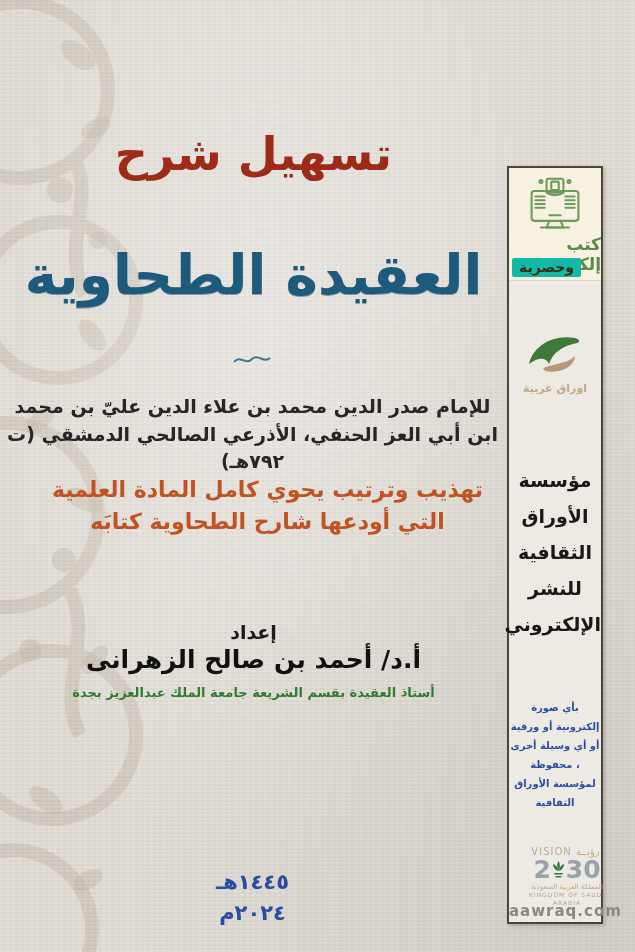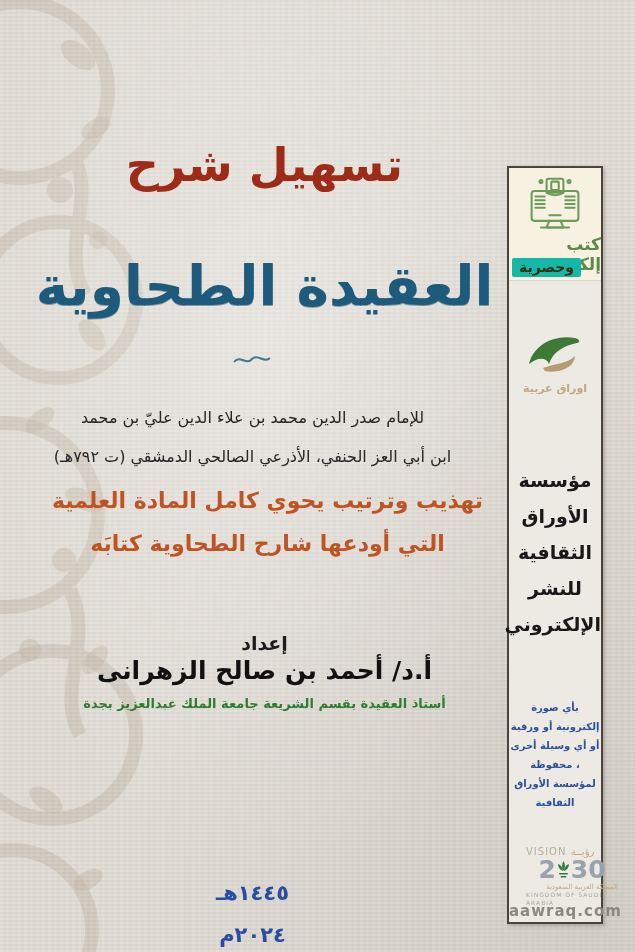--- a/index.html
+++ b/index.html
@@ -12,35 +12,35 @@
     position:absolute;inset:0;pointer-events:none;
     background:
       radial-gradient(ellipse at 42% 35%, rgba(255,255,255,.30), rgba(255,255,255,0) 62%),
       radial-gradient(ellipse at 95% 95%, rgba(90,82,72,.10), rgba(0,0,0,0) 55%),
       repeating-linear-gradient(0deg, rgba(255,255,255,.05) 0 2px, rgba(120,110,100,.04) 2px 4px),
       repeating-linear-gradient(90deg, rgba(255,255,255,.03) 0 3px, rgba(120,110,100,.03) 3px 6px);
   }
   .ornament{position:absolute;left:0;top:0;}
 
   .content{position:absolute;left:0;top:0;width:505px;height:952px;}
-  .content p,.content h1,.content h2{margin:12px;}
+  .content p,.content h1,.content h2{margin:1px;}
   .supertitle{
     position:absolute;top:126px;left:0;width:100%;text-align:center;
     font-size:46px;font-weight:bold;color:#9e2a18;
   }
   .maintitle{
     position:absolute;top:242px;left:0;width:100%;text-align:center;
     font-size:55px;font-weight:bold;color:#1d5a7c;
     text-shadow:0 1px 0 rgba(23,66,92,.45);
     letter-spacing:-1px;white-space:nowrap;
   }
   .flourish{position:absolute;top:352px;left:232px;}
   .authors{
     position:absolute;top:392px;left:0;width:100%;text-align:center;
-    font-size:16px;font-weight:normal;color:#262626;line-height:27px;
+    font-size:19px;font-weight:bold;color:#262626;line-height:27px;
   }
   .descs{
     position:absolute;top:473px;left:15px;width:100%;text-align:center;
     font-size:22px;font-weight:bold;color:#bf5324;line-height:31px;
   }
   .prep-label{
     position:absolute;top:620px;left:0;width:100%;text-align:center;
     font-size:19px;font-weight:bold;color:#1c1c1c;
   }
   .prep-name{
@@ -78,21 +78,21 @@
   .logo svg{display:block;margin:0 auto;}
   .logo-text{font-size:11px;font-weight:bold;color:#c2a685;margin-top:2px;}
   .publisher{
     position:absolute;top:294px;left:0;width:100%;text-align:center;
     font-size:19px;font-weight:bold;color:#181818;line-height:36px;
   }
   .copyright{
     position:absolute;top:530px;left:0;width:100%;text-align:center;
     font-size:10px;font-weight:bold;color:#2b4f9f;line-height:19px;
   }
-  .vision{position:absolute;top:678px;left:0;width:100%;padding-left:17px;}
+  .vision{position:absolute;top:678px;left:12px;width:100%;text-align:center;}
   .v-row1{font-size:10px;letter-spacing:1px;color:#b3aea2;}
   .v-row1 .ar{color:#c2a685;letter-spacing:0;margin-right:3px;}
   .v-row2{display:flex;align-items:center;justify-content:center;
     font-size:25px;font-weight:bold;color:#98a1ac;line-height:26px;}
   .v-row2 svg{margin:0 1px;}
   .v-row3 .ar{display:block;font-size:7px;color:#c2a685;line-height:8px;}
   .v-row3 .en{display:block;font-size:6px;color:#aaa49a;letter-spacing:1px;line-height:8px;}
   .website{
     position:absolute;top:734px;left:0;width:100%;text-align:center;
     font-size:15px;font-weight:bold;color:#8b8880;letter-spacing:1px;

